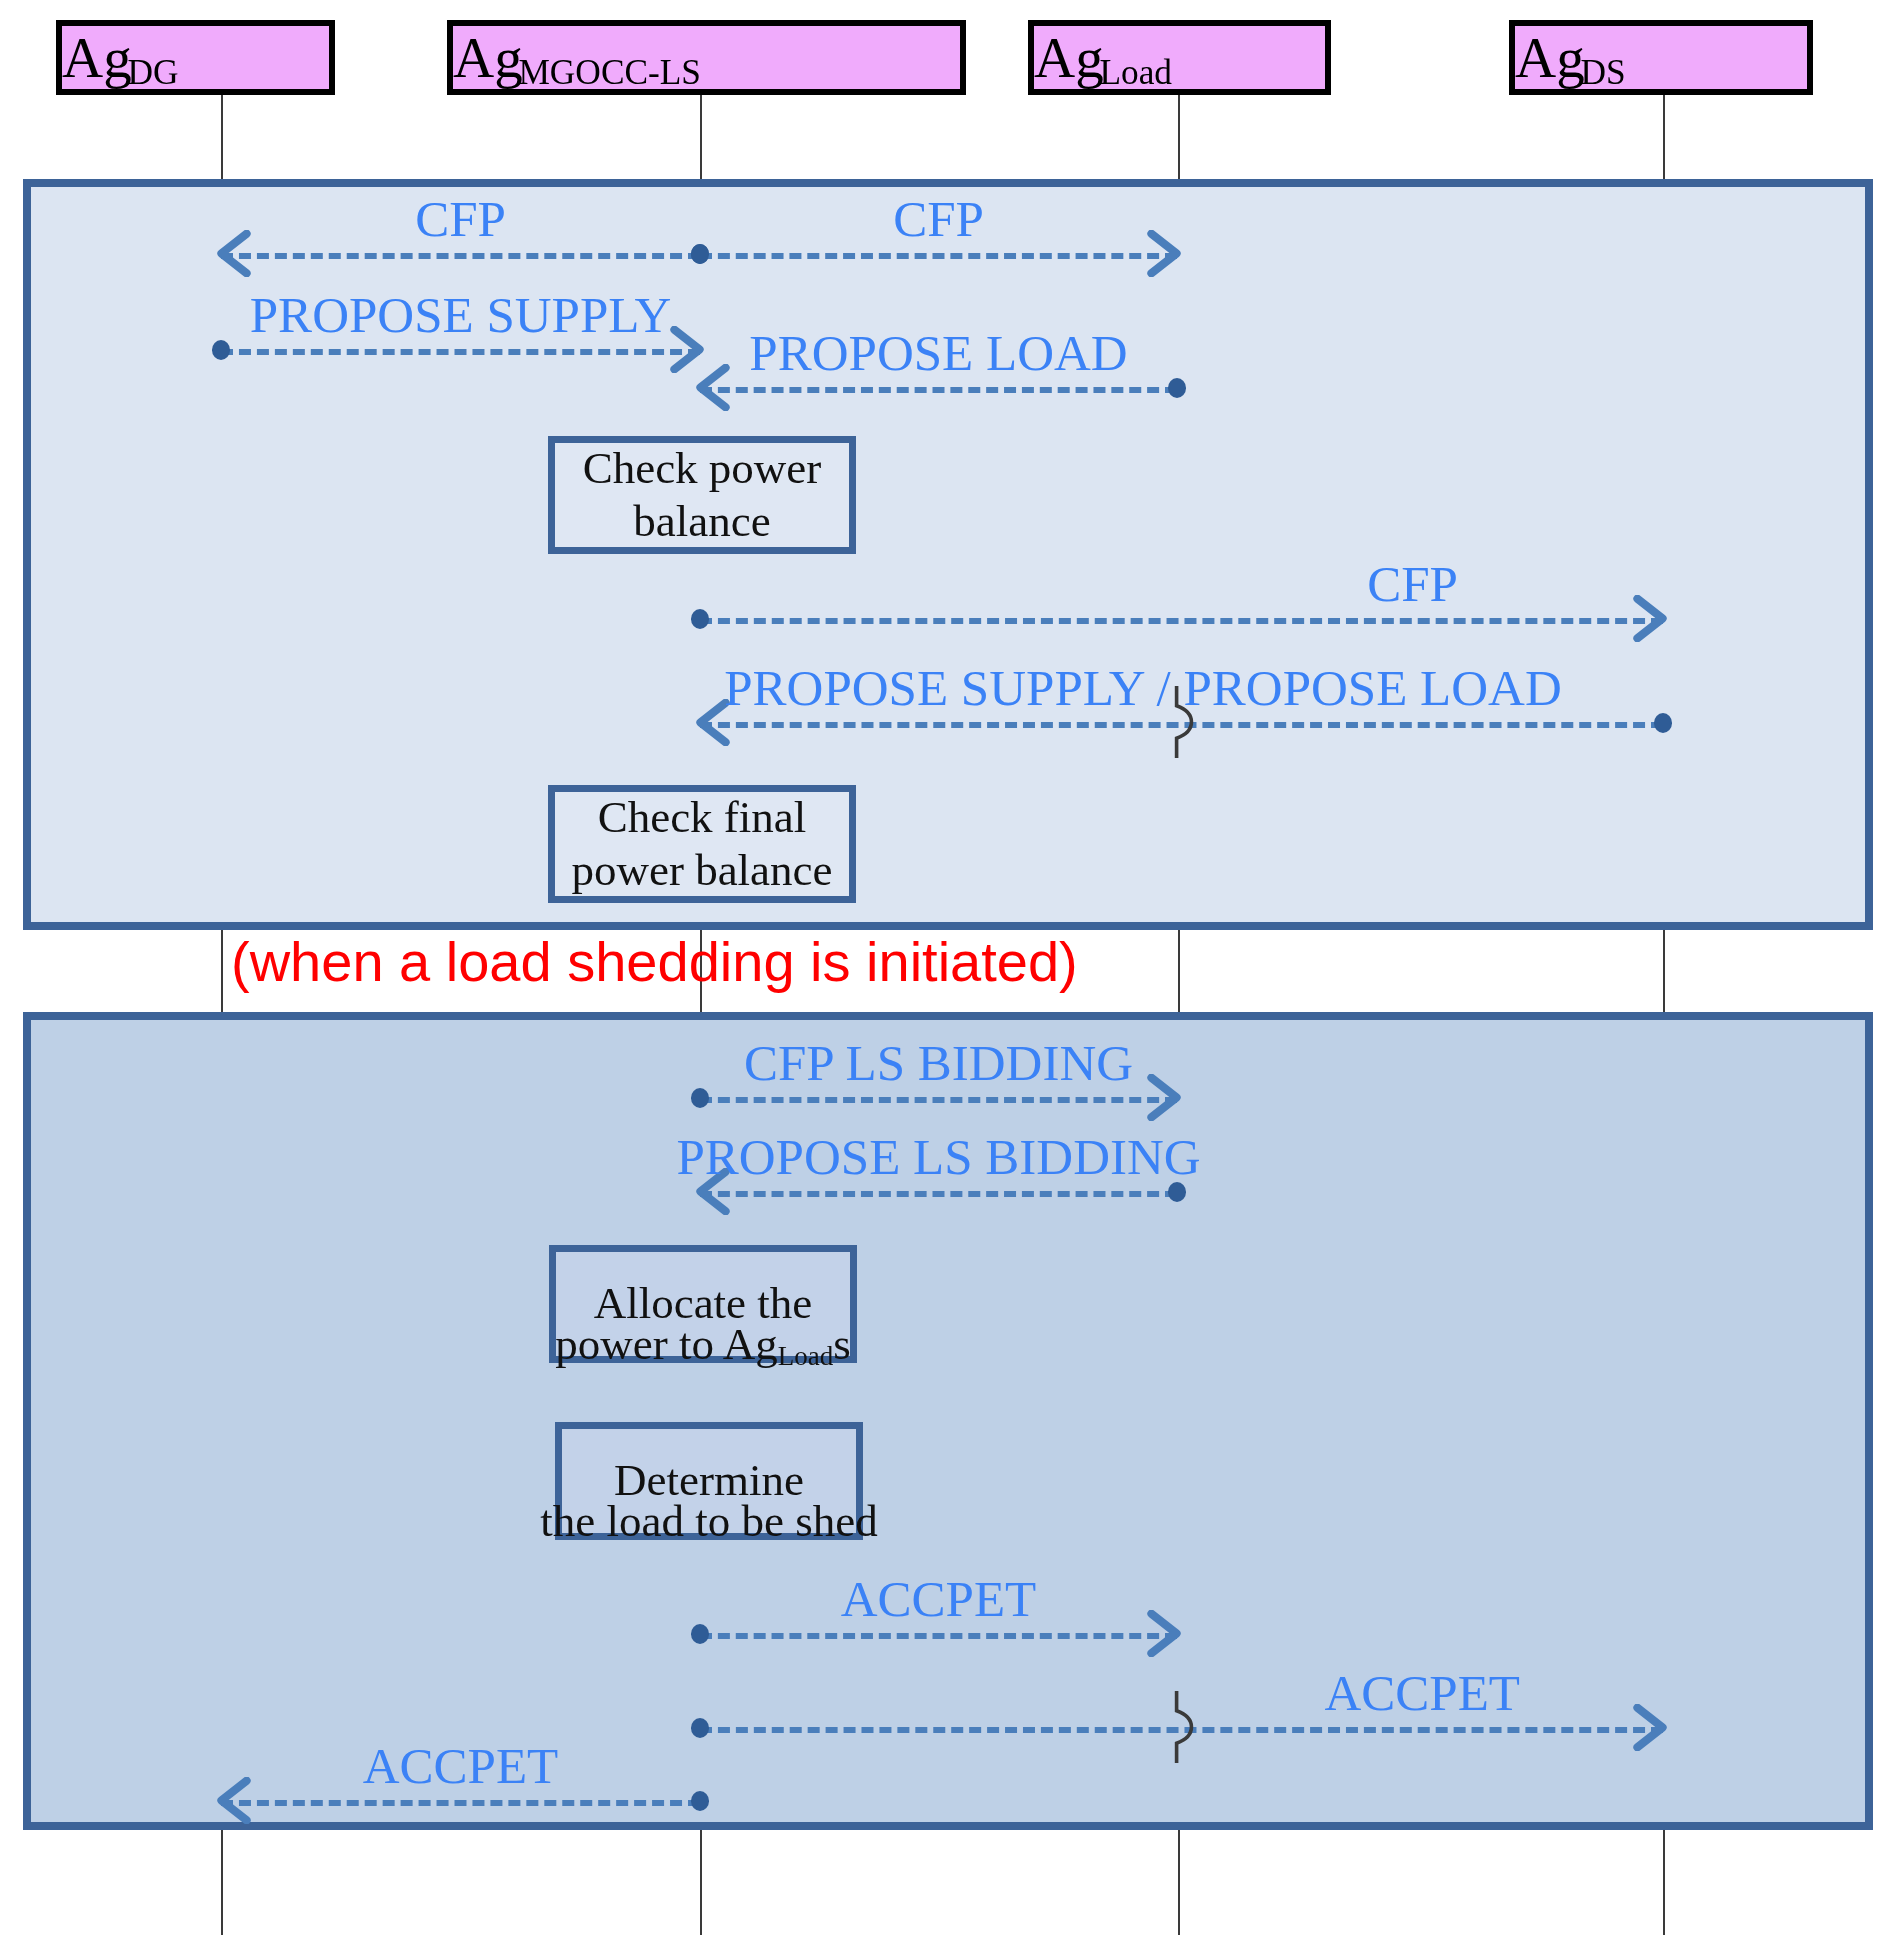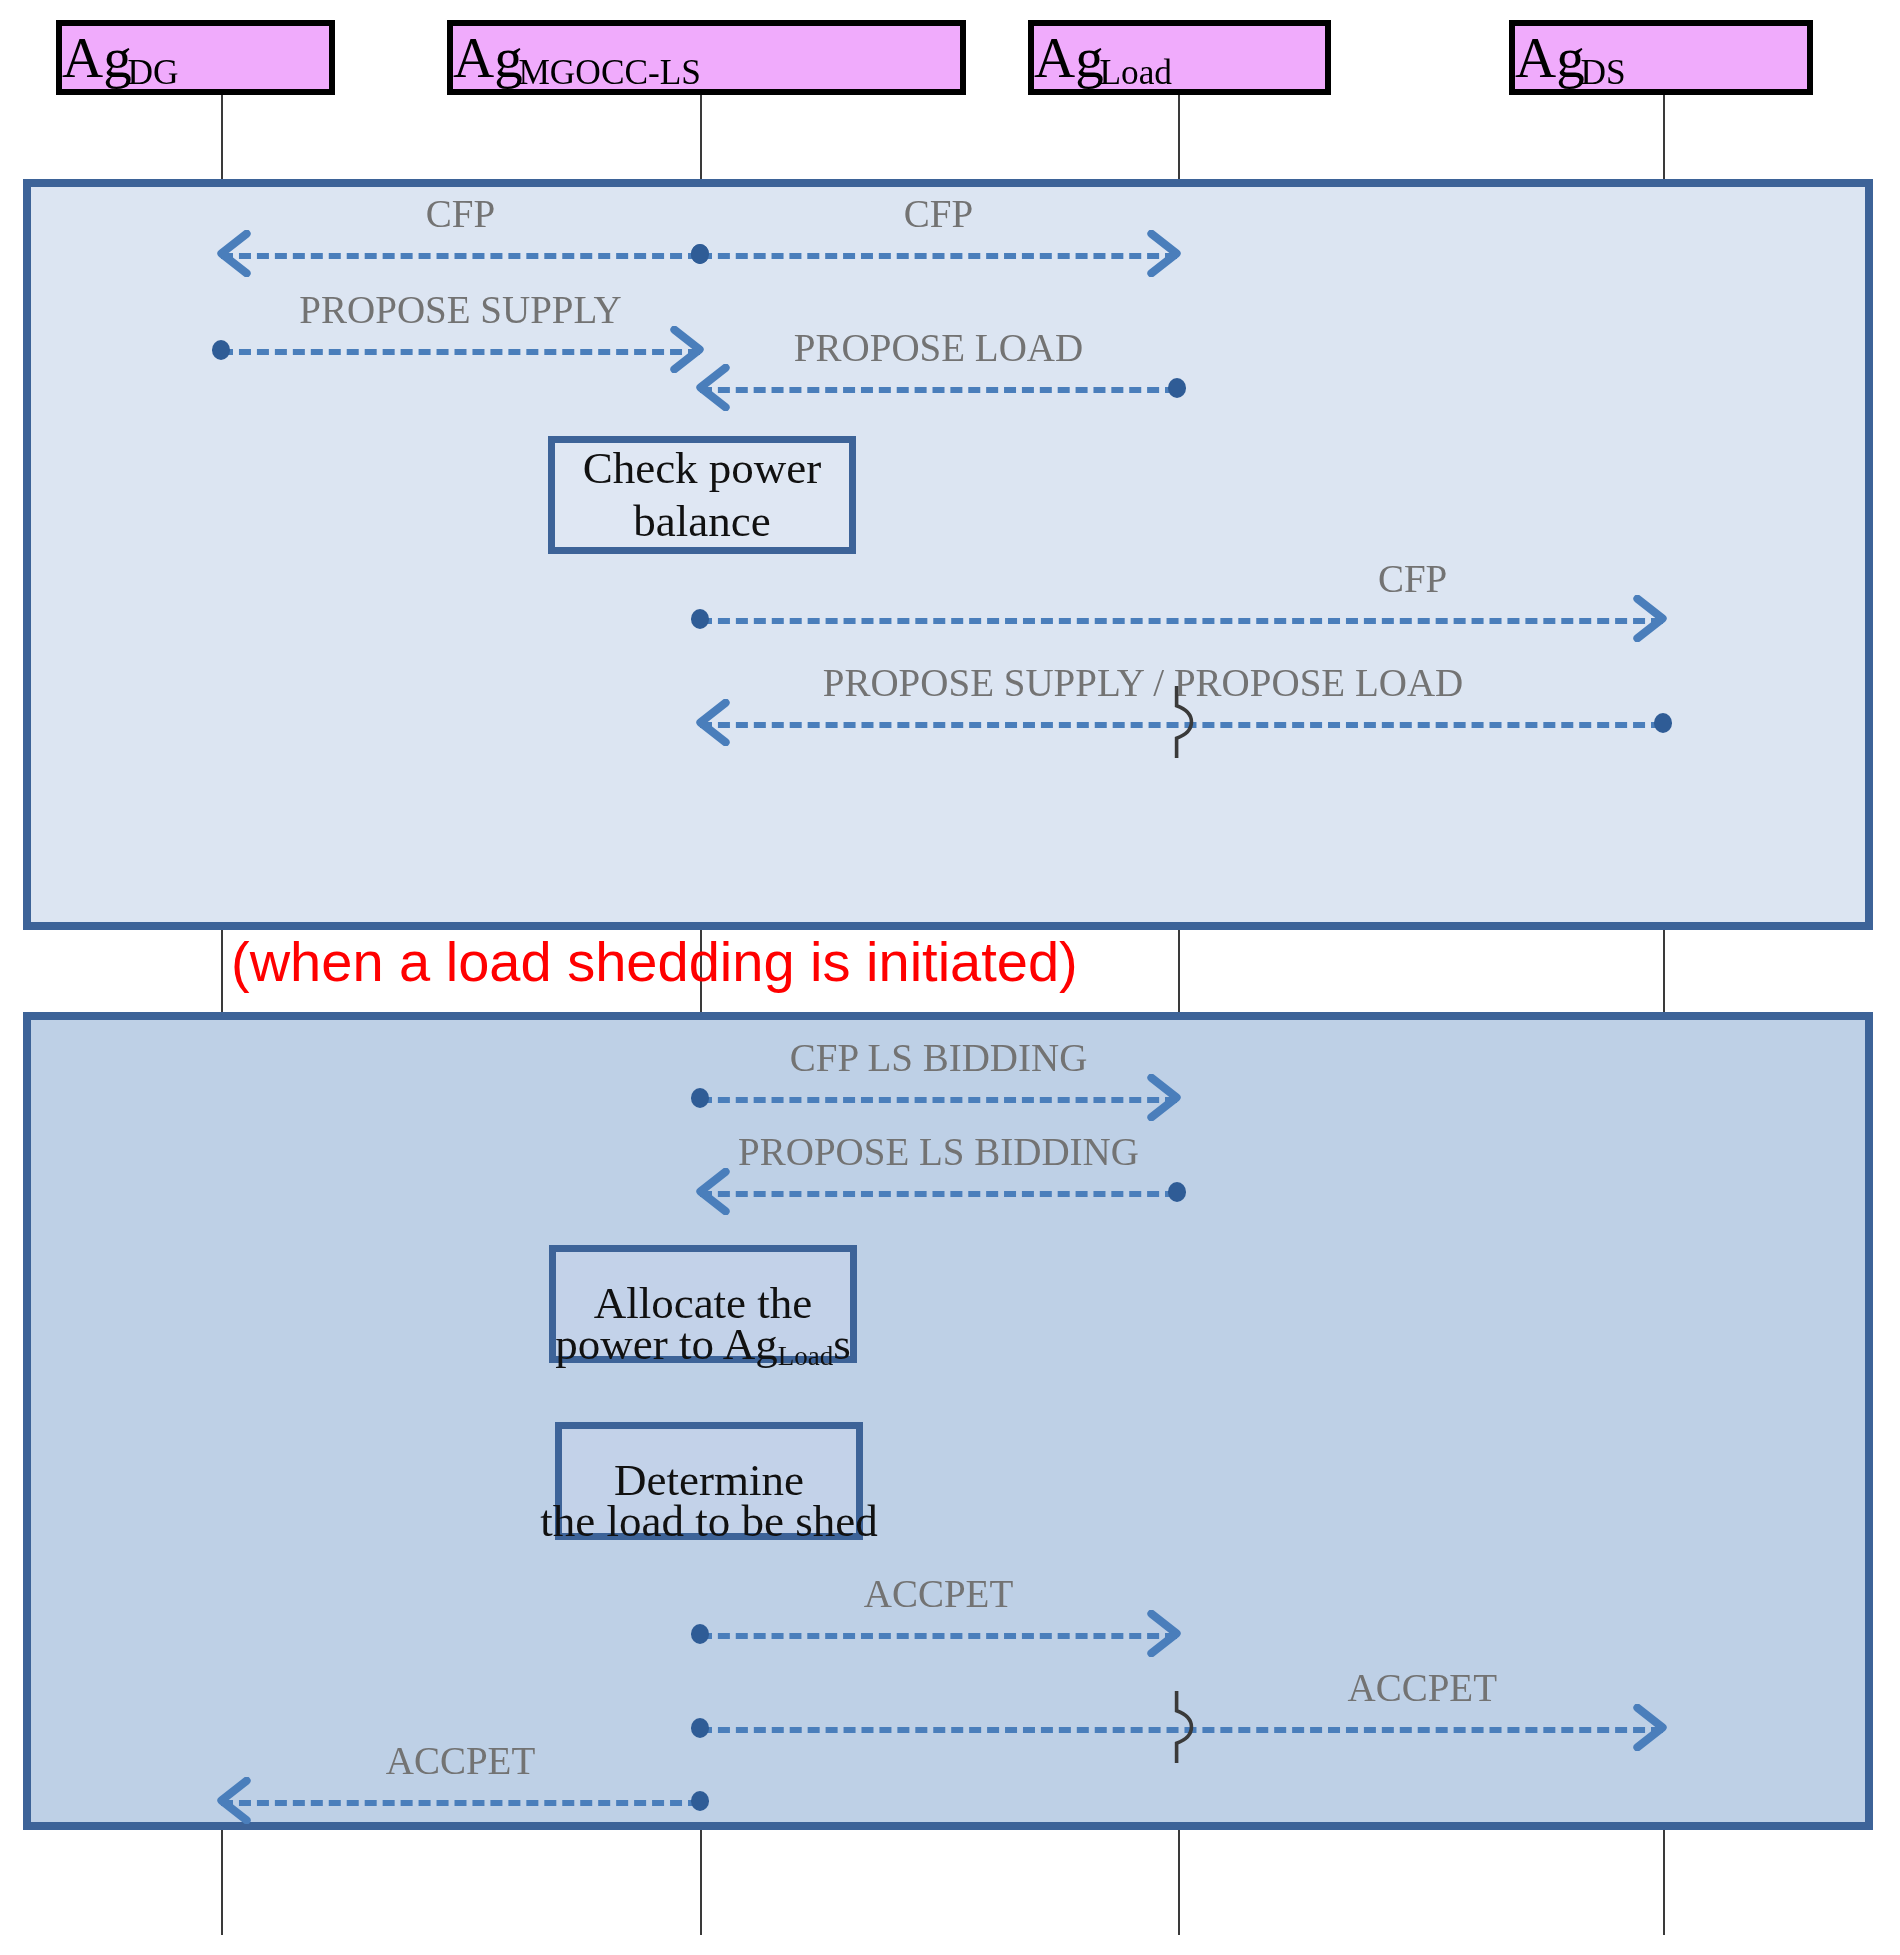--- a/index.html
+++ b/index.html
@@ -45,21 +45,21 @@
   }
   .msg .dot.l{left:-9px;}
   .msg .dot.r{right:-9px;}
   .arrowhead{
     position:absolute;top:-23px;width:36px;height:47px;
   }
   .arrowhead svg{display:block;}
   .msg-label{
     position:absolute;white-space:nowrap;
     font-family:"Liberation Serif",serif;
-    font-size:39px;color:#737373;line-height:1;
+    font-size:51px;color:#3b82f6;line-height:1;
     transform:translateX(-50%);
   }
 
   
   .jump{position:absolute;width:27px;height:72px;}
   .jump svg{display:block;}
 
   
   .action-box{
     position:absolute;box-sizing:border-box;
@@ -180,20 +180,24 @@
     </div>
     <div class="msg-label" style="left:46%;top:-59px;">PROPOSE SUPPLY / PROPOSE LOAD</div>
   </div>
 
   <div class="jump" style="left:1173px;top:686px;">
     <svg width="27" height="72" viewBox="0 0 30 80">
       <path d="M4 0 L4 22 C26 30 26 50 4 58 L4 80" fill="none" stroke="#3a3a3a" stroke-width="4"></path>
     </svg>
   </div>
 
+  <div class="action-box on-light" style="left:548px;top:785px;width:308px;height:118px;">
+    <span class="ln">Check final</span>
+    <span class="ln">power balance</span>
+  </div>
 
   <div class="annotation" style="left:231px;top:934px;">(when a load shedding is initiated)</div>
 
   <div class="frame lower" style="left:23px;top:1012px;width:1850px;height:818px;"></div>
 
   <div class="msg" style="left:700px;top:1097px;width:477px;">
     <div class="line"></div>
     <div class="dot l"></div>
     <div class="arrowhead" style="right:-5.4px;">
       <svg width="36" height="47" viewBox="0 0 40 52">

